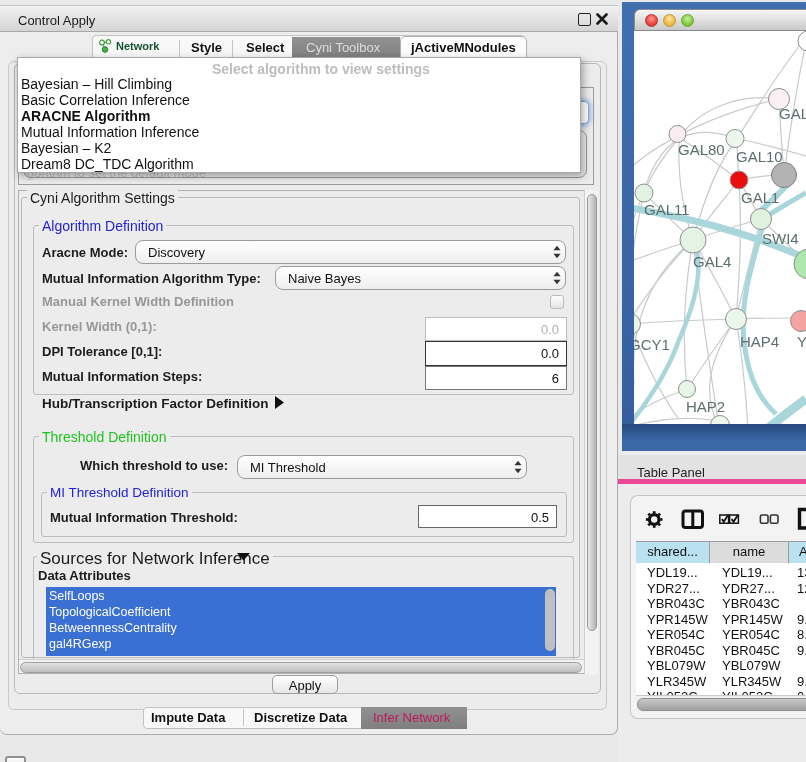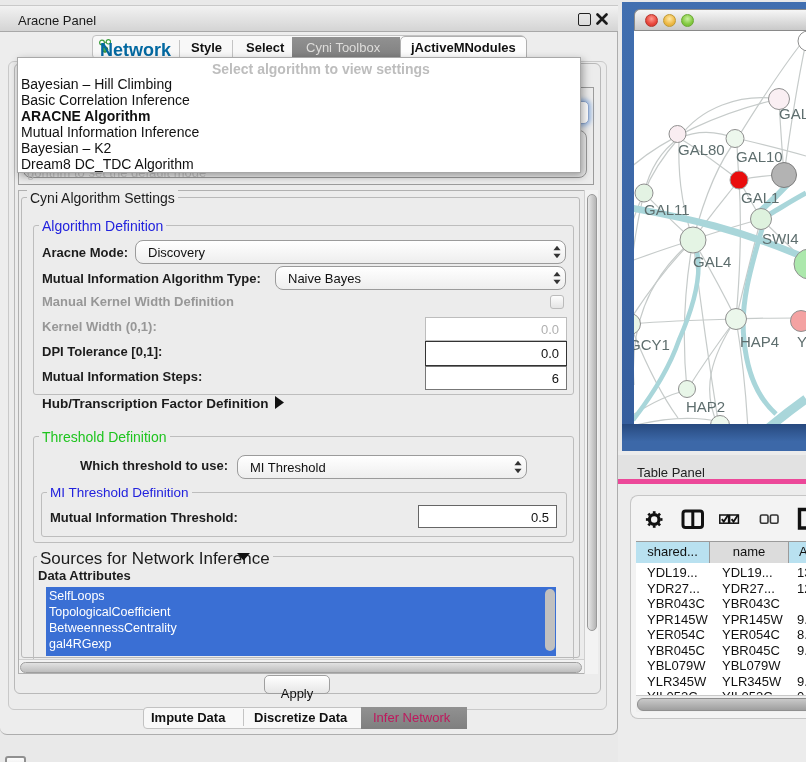--- a/index.html
+++ b/index.html
@@ -168,38 +168,38 @@
     <div class="abs" style="left:161px;top:2px;line-height:15.5px">13<br>12<br>&nbsp;<br>9.<br>8.<br>9.<br>&nbsp;<br>9.<br>0.</div>
   </div>
 
   <div class="abs" style="left:5px;top:199px;width:177px;height:17px;background:#efefef;border-top:1px solid #c9c9c9;box-sizing:border-box">
     <div class="abs" style="left:1px;top:2px;width:176px;height:11px;background:linear-gradient(#c9c9c9,#9f9f9f);border:1px solid #8f8f8f;border-radius:6px"></div>
   </div>
 </div>
 
 <div class="abs" style="left:0;top:5px;width:618px;height:730px;background:#ededed;border:1px solid #adadad;border-left:none;border-radius:0 0 7px 7px;box-sizing:border-box"></div>
 <div class="abs" style="left:0;top:5px;width:618px;height:27px;background:linear-gradient(#f2f2f2,#d4d4d4);border-bottom:1px solid #a8a8a8;border-top:1px solid #c9c9c9;box-sizing:border-box">
-  <div class="abs" style="left:18px;top:7px;font-size:13px;color:#1a1a1a">Aracne Panel</div>
+  <div class="abs" style="left:18px;top:7px;font-size:13px;color:#1a1a1a">Control Apply</div>
 
   <div class="abs" style="left:578px;top:7px;width:11px;height:11px;border:1.8px solid #222;border-radius:2px"></div>
 
   <svg width="12" height="12" style="position:absolute;left:596px;top:7px">
       <path d="M1.5 1.5 L10.5 10.5 M10.5 1.5 L1.5 10.5" stroke="#1a1a1a" stroke-width="2.6" stroke-linecap="round"></path>
     </svg>
 </div>
 
 <div class="abs" style="left:92px;top:35px;width:433px;height:24px;background:#f8f8f8;border:1px solid #c2c2c2;border-radius:4px;box-sizing:border-box"></div>
 <svg width="12" height="14" style="position:absolute;left:99px;top:39px" viewBox="0 0 12 14">
   <line x1="3" y1="4" x2="9" y2="3" stroke="#777" stroke-width="1"></line>
   <line x1="3" y1="4" x2="6" y2="10" stroke="#777" stroke-width="1"></line>
   <circle cx="3" cy="3.5" r="2.4" fill="#fff" stroke="#3c9e3c" stroke-width="1.2"></circle>
   <circle cx="9.4" cy="2.8" r="2.2" fill="#fff" stroke="#3c9e3c" stroke-width="1.2"></circle>
   <circle cx="6" cy="10.5" r="2.8" fill="#4cae4c" stroke="#2d7e2d" stroke-width="1"></circle>
 </svg>
-<div class="abs b" style="left:100px;top:40px;font-size:18px;color:#0369a1">Network</div>
+<div class="abs b" style="left:116px;top:40px;font-size:11px;color:#14532d">Network</div>
 <div class="abs" style="left:179px;top:40px;width:1px;height:17px;background:#c4c4c4"></div>
 <div class="abs b" style="left:191px;top:40px;font-size:13px;color:#111">Style</div>
 <div class="abs" style="left:232px;top:40px;width:1px;height:17px;background:#c4c4c4"></div>
 <div class="abs b" style="left:246px;top:40px;font-size:13px;color:#111">Select</div>
 <div class="abs" style="left:292px;top:37px;width:108px;height:22px;background:linear-gradient(#919191,#7f7f7f)"></div>
 <div class="abs" style="left:306px;top:40px;font-size:13px;color:#dedddb">Cyni Toolbox</div>
 <div class="abs" style="left:400px;top:36px;width:127px;height:24px;background:#fdfdfd;border:1px solid #b0b0b0;border-radius:5px 5px 0 0;box-sizing:border-box"></div>
 <div class="abs b" style="left:411px;top:40px;font-size:13px;color:#111">jActiveMNodules</div>
 
 <div class="abs" style="left:8px;top:61px;width:599px;height:649px;border:1px solid #c9c9c9;border-radius:6px;box-sizing:border-box;background:#ececec"></div>
@@ -286,21 +286,21 @@
 </div>
 
 <div class="abs" style="left:19px;top:659px;width:565px;height:14px;background:#f2f2f2;border-top:1px solid #cfcfcf;box-sizing:border-box">
   <div class="abs" style="left:1px;top:1.5px;width:562px;height:11px;background:linear-gradient(#e2e2e2,#bdbdbd);border:1px solid #9f9f9f;border-radius:6px;box-sizing:border-box"></div>
 </div>
 
 <div class="abs" style="left:584px;top:190px;width:14px;height:484px;background:#f3f3f3;border-left:1px solid #cfcfcf;box-sizing:border-box">
   <div class="abs" style="left:1.5px;top:4px;width:10px;height:437px;background:linear-gradient(90deg,#e8e8e8,#b4b4b4);border:1px solid #999;border-radius:6px;box-sizing:border-box"></div>
 </div>
 
-<div class="abs" style="left:264px;top:675px;width:66px;height:19px;background:linear-gradient(#ffffff,#e6e6e6);border:1px solid #9f9f9f;border-radius:5px;box-sizing:border-box;text-align:center;font-size:13px;color:#111;padding-top:10px">Apply</div>
+<div class="abs" style="left:272px;top:675px;width:66px;height:19px;background:linear-gradient(#ffffff,#e6e6e6);border:1px solid #9f9f9f;border-radius:5px;box-sizing:border-box;text-align:center;font-size:13px;color:#111;padding-top:2px">Apply</div>
 
 <div class="abs" style="left:143px;top:707px;width:324px;height:22px;background:#f8f8f8;border:1px solid #c2c2c2;border-radius:4px;box-sizing:border-box"></div>
 <div class="abs b" style="left:151px;top:710px;font-size:13px;color:#111">Impute Data</div>
 <div class="abs" style="left:243px;top:709px;width:1px;height:17px;background:#c4c4c4"></div>
 <div class="abs b" style="left:254px;top:710px;font-size:13px;color:#111">Discretize Data</div>
 <div class="abs" style="left:361px;top:707px;width:106px;height:22px;background:linear-gradient(#919191,#7f7f7f)"></div>
 <div class="abs" style="left:373px;top:710px;font-size:13px;color:#be185d">Infer Network</div>
 
 <div class="abs" style="left:17px;top:57px;width:564px;height:116px;background:#fff;border:1px solid #a8a8a8;box-shadow:2px 3px 8px rgba(0,0,0,.35);box-sizing:border-box;font-size:14px">
   <div class="abs b" style="left:194px;top:3px;color:#bdbdbd">Select algorithm to view settings</div>

